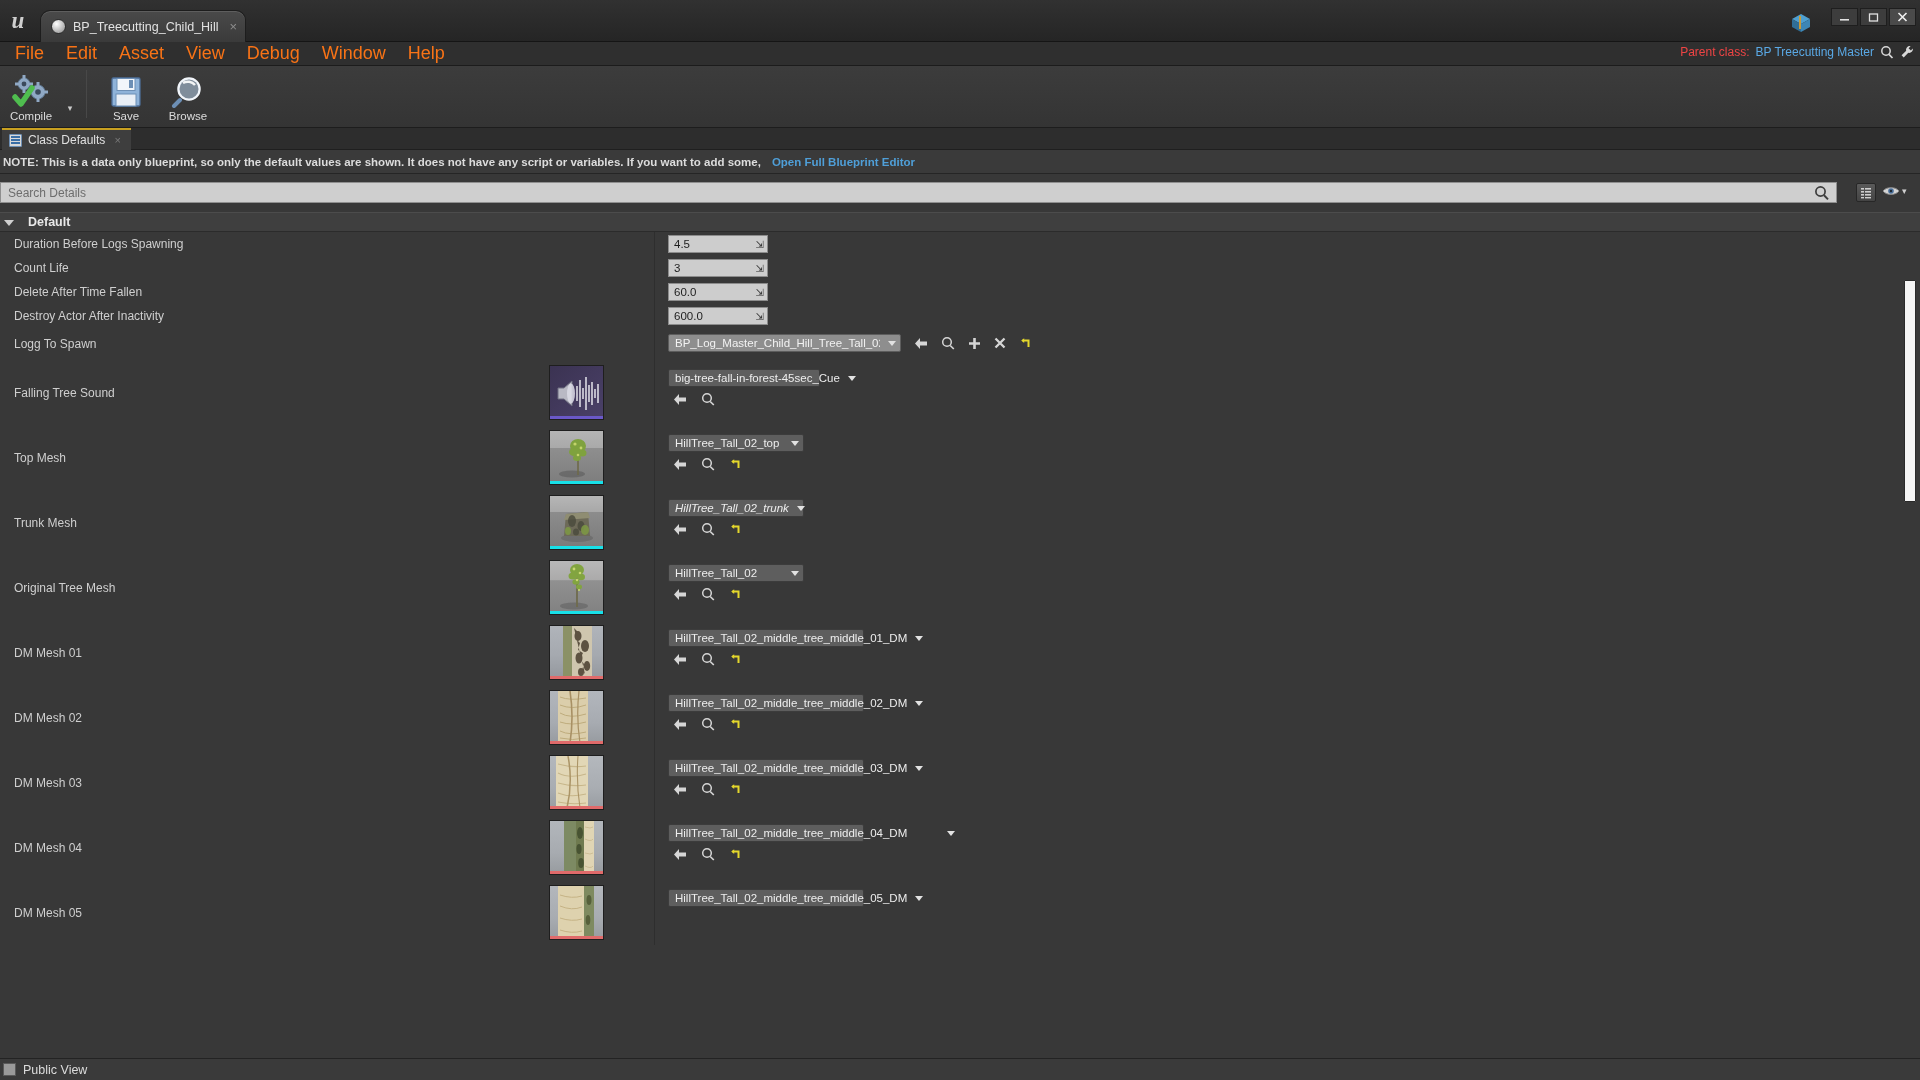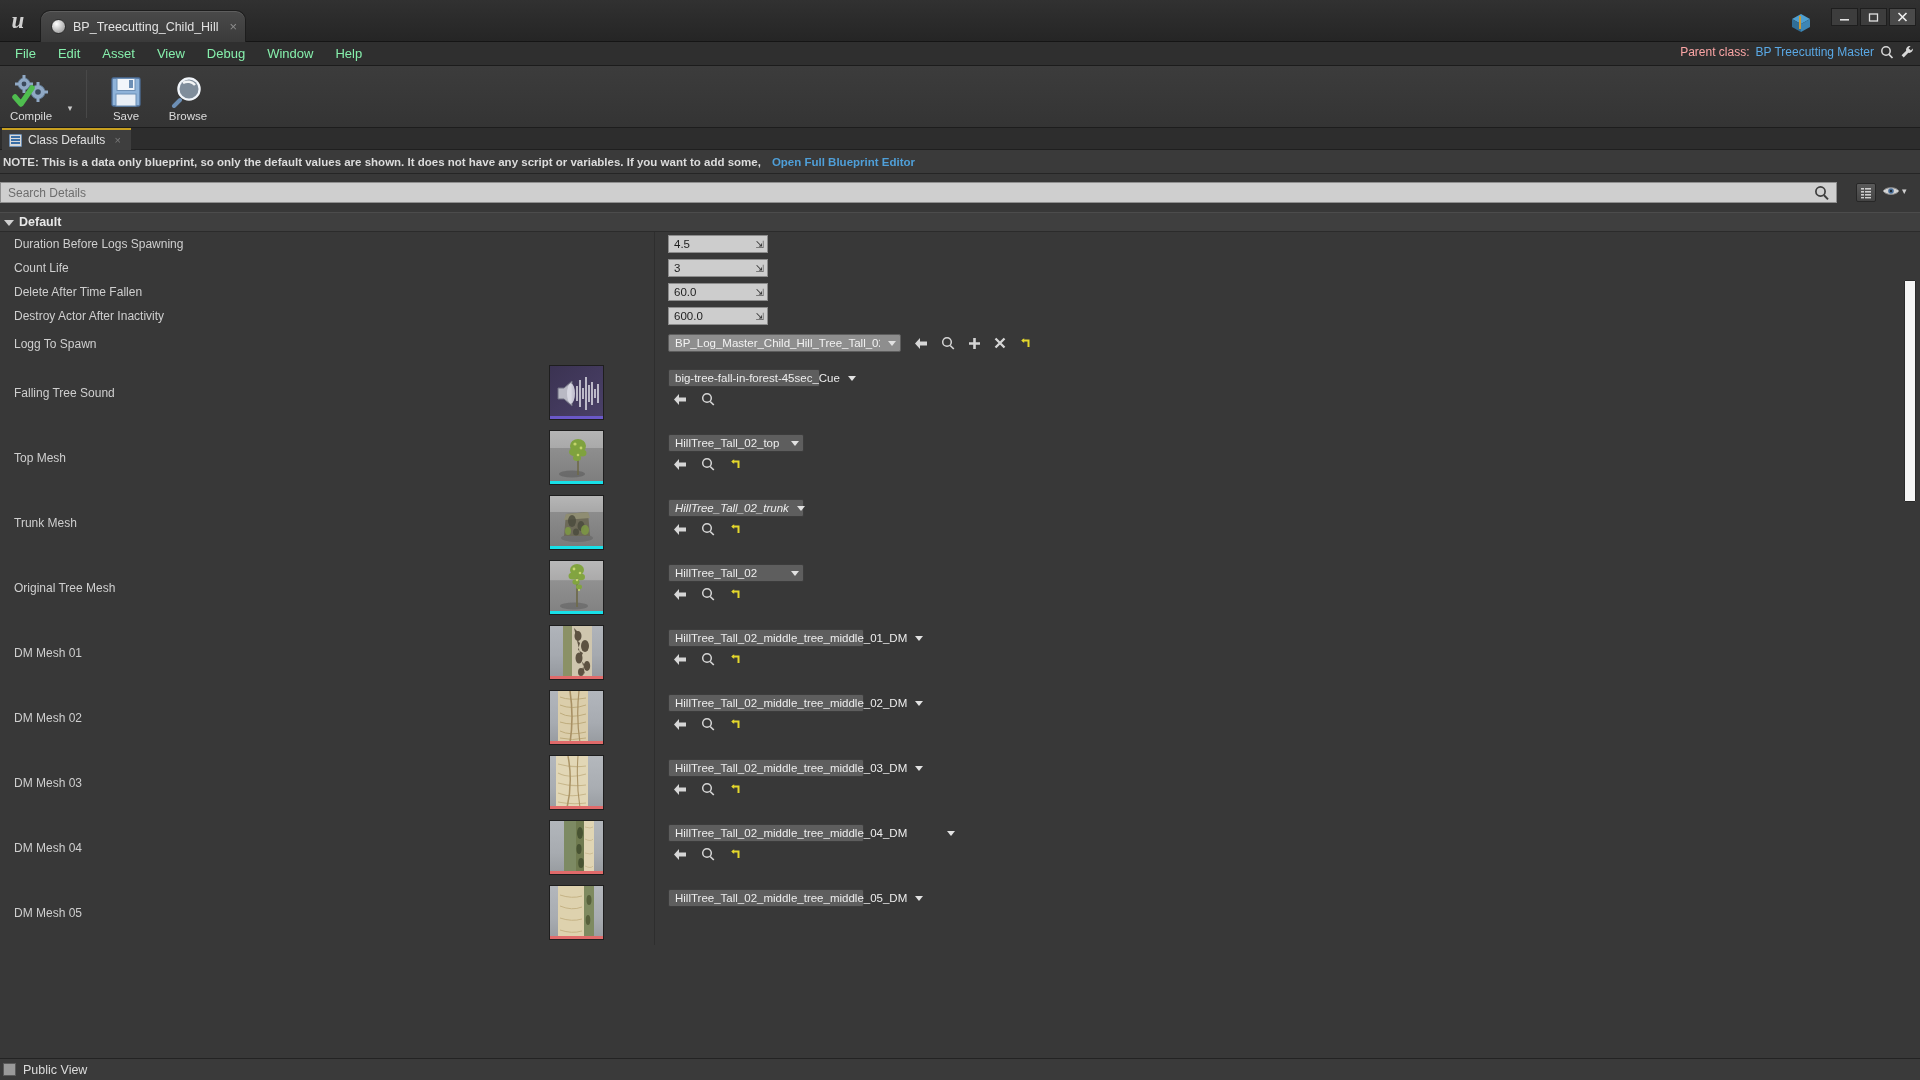--- a/index.html
+++ b/index.html
@@ -50,27 +50,27 @@
 
   .ue-cube { position: absolute; right: 108px; top: 12px; width: 22px; height: 22px; }
 
   
   .menubar {
     position: absolute; top: 42px; left: 0; width: 1920px; height: 24px;
     background: #2f2f2f; border-bottom: 1px solid #1c1c1c;
     display: flex; align-items: center; padding-left: 4px;
   }
   .menu-item {
-    font-size: 13px; color: #86efac; padding: 3px 11px; cursor: pointer;
+    font-size: 18px; color: #f97316; padding: 3px 11px; cursor: pointer;
   }
   .parent-class {
     position: absolute; right: 6px; top: 3px; display: flex; align-items: center; gap: 6px;
     font-size: 12px;
   }
-  .pc-label { color: #fca5a5; }
+  .pc-label { color: #ef4444; }
   .pc-link { color: #5aa9e6; cursor: pointer; }
   .pc-icon { color: #cfcfcf; cursor: pointer; display: flex; align-items: center; }
 
   
   .toolbar {
     position: absolute; top: 66px; left: 0; width: 1920px; height: 62px;
     background: linear-gradient(#3c3c3c, #343434);
     border-bottom: 1px solid #1d1d1d;
     display: flex; align-items: flex-start; padding-top: 4px;
   }
@@ -139,21 +139,21 @@
   }
   .eye-btn {
     position: absolute; left: 1882px; top: 2px; display: flex; align-items: center; gap: 2px;
     cursor: pointer;
   }
 
   
   .cat-header {
     position: absolute; top: 212px; left: 0; width: 1920px; height: 20px;
     background: #3f3f3f; border-top: 1px solid #4c4c4c; border-bottom: 1px solid #2b2b2b;
-    display: flex; align-items: center; padding-left: 4px; gap: 5px;
+    display: flex; align-items: center; padding-left: 4px; gap: 14px;
   }
   .cat-tri {
     width: 0; height: 0; border-left: 5px solid transparent; border-right: 5px solid transparent;
     border-top: 6px solid #d0d0d0; margin-top: 2px;
   }
   .cat-label { font-size: 12.5px; font-weight: bold; color: #e8e8e8; }
 
   
   .details {
     position: absolute; top: 232px; left: 0; width: 1920px; height: 810px;

